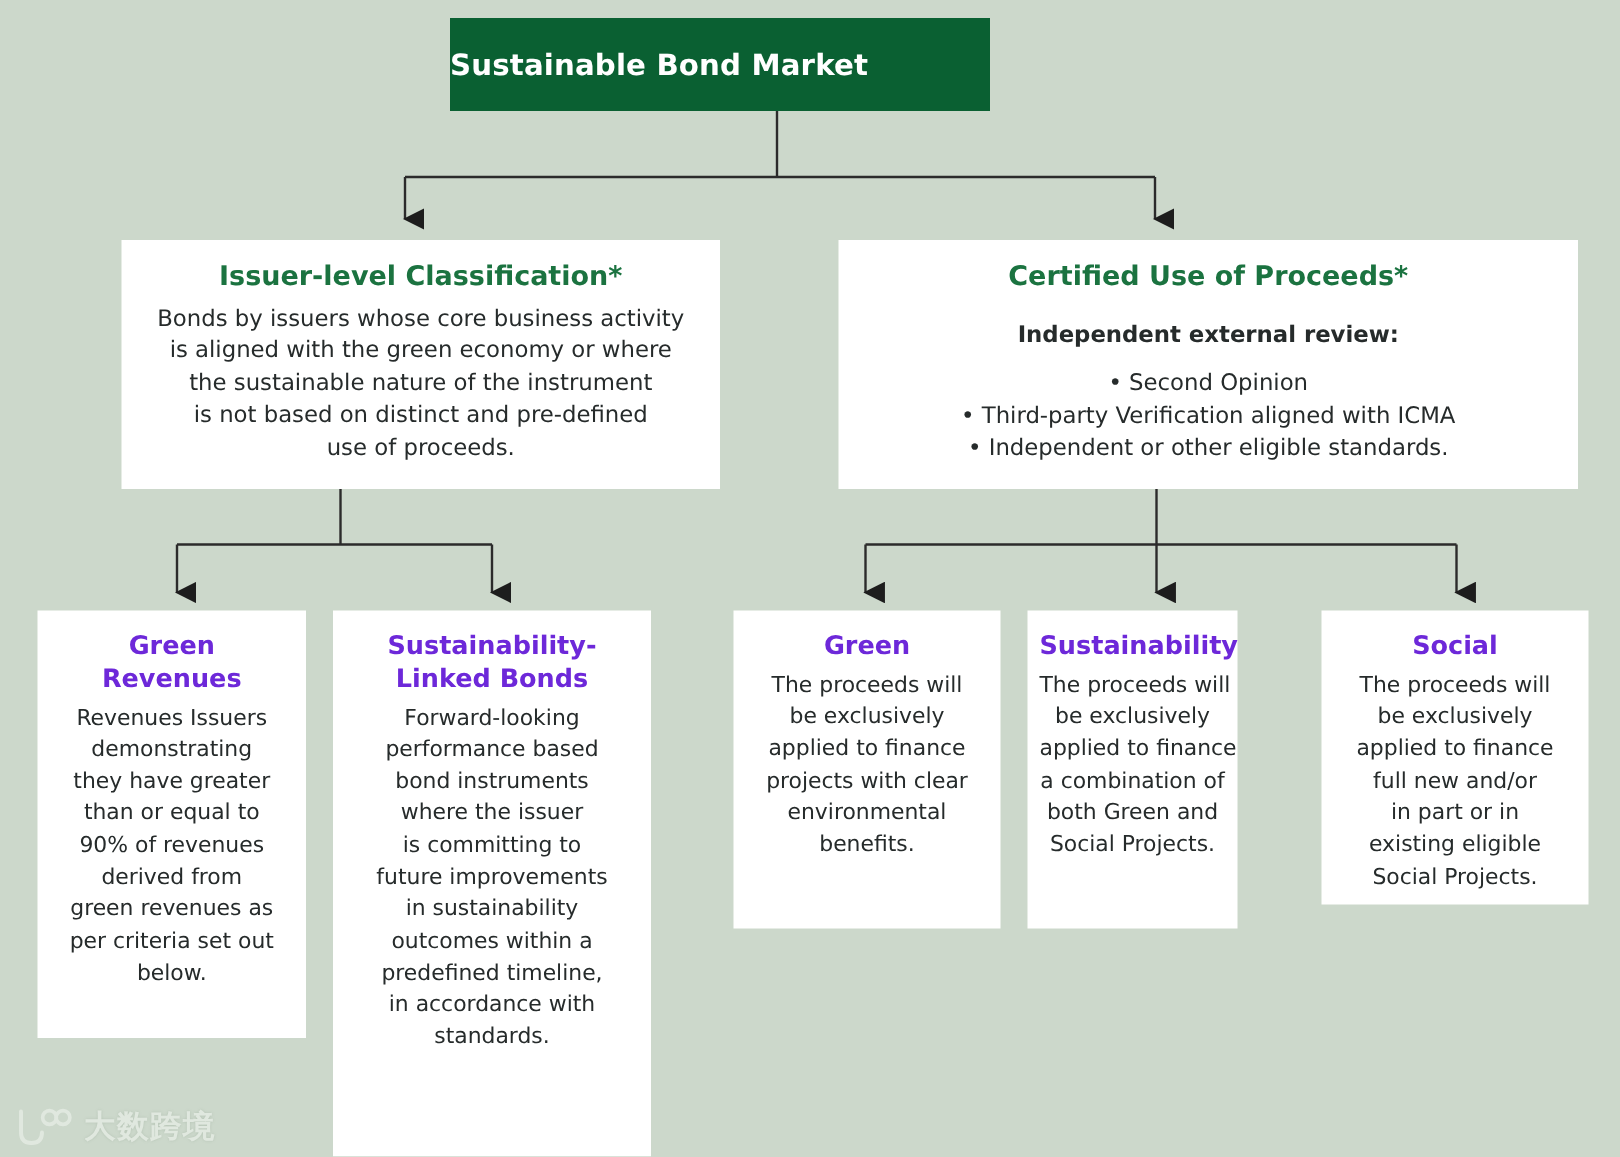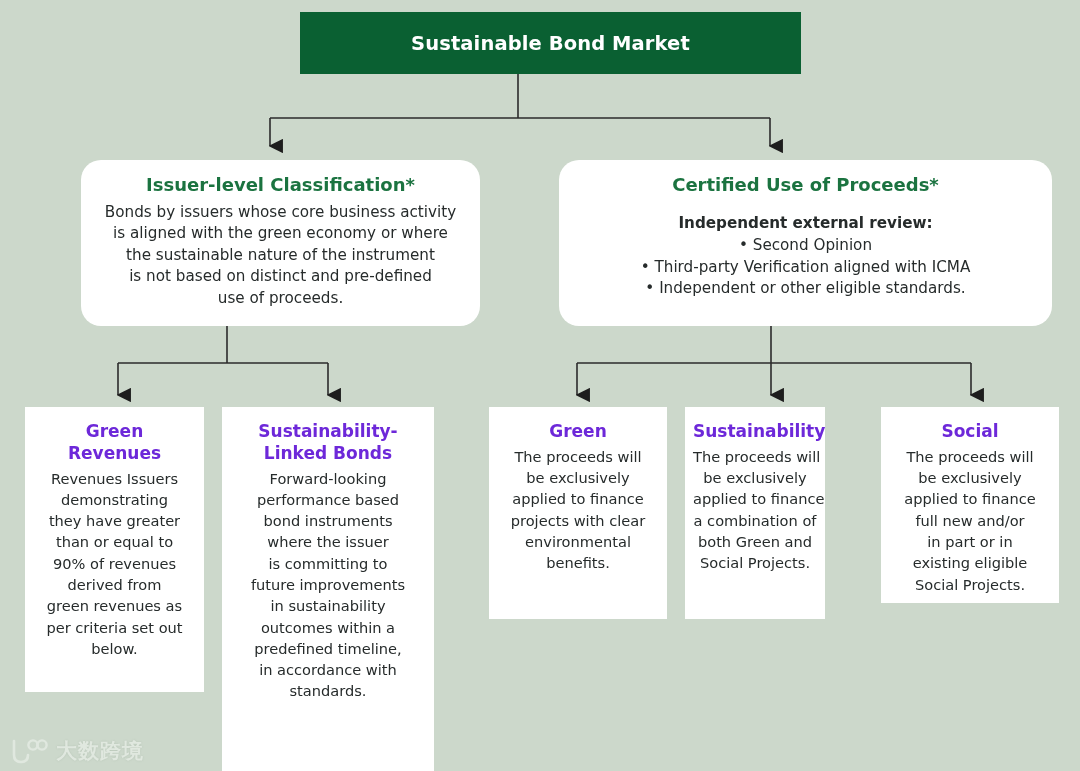--- a/index.html
+++ b/index.html
@@ -30,59 +30,57 @@
     position: absolute;
     background: #ffffff;
     box-sizing: border-box;
     text-align: center;
   }
 
   
   .root {
     left: 300px;
     top: 12px;
-    width: 501px;
+    width: 360px;
     height: 62px;
     background: #0a6032;
     display: flex;
     align-items: center;
-    justify-content: center;
   }
   .root-title {
     color: #ffffff;
     font-size: 19.5px;
     font-weight: bold;
     letter-spacing: .1px;
   }
 
   
   .mid {
     padding: 14px 10px 12px 10px;
-    border-radius: 20px;
   }
   .mid.left  { left: 81px;  top: 160px; width: 399px; height: 166px; }
   .mid.right { left: 559px; top: 160px; width: 493px; height: 166px; }
 
   .mid-title {
     color: #1b7340;
     font-size: 18px;
     font-weight: bold;
     line-height: 1.25;
     margin-bottom: 5px;
   }
   .mid-body {
     color: #262b2b;
     font-size: 15.2px;
     line-height: 1.42;
   }
   .mid-body .line { display: block; white-space: nowrap; }
   .mid-sub-head {
     display: block;
     font-weight: bold;
-    margin-bottom: 1px;
+    margin-bottom: 11px;
     white-space: nowrap;
   }
   .mid-gap { display: block; height: 11px; }
 
   
   .leaf {
     padding: 14px 8px 10px 8px;
   }
   .leaf-title {
     color: #6d28d9;

